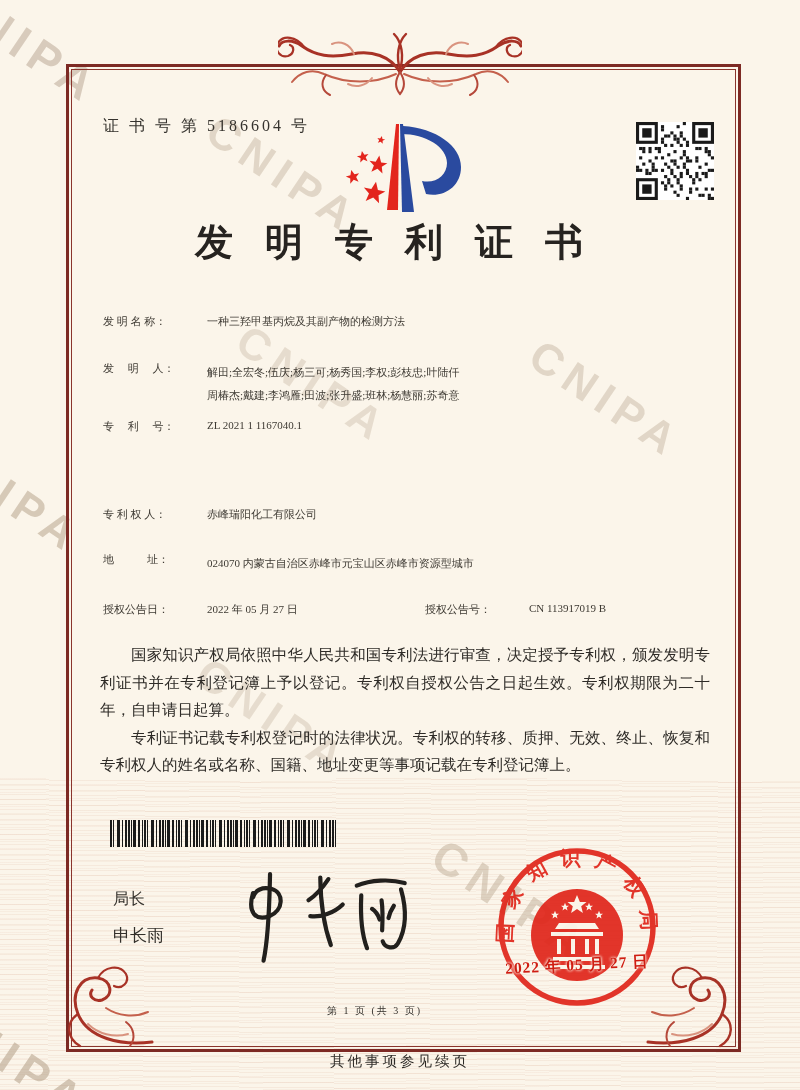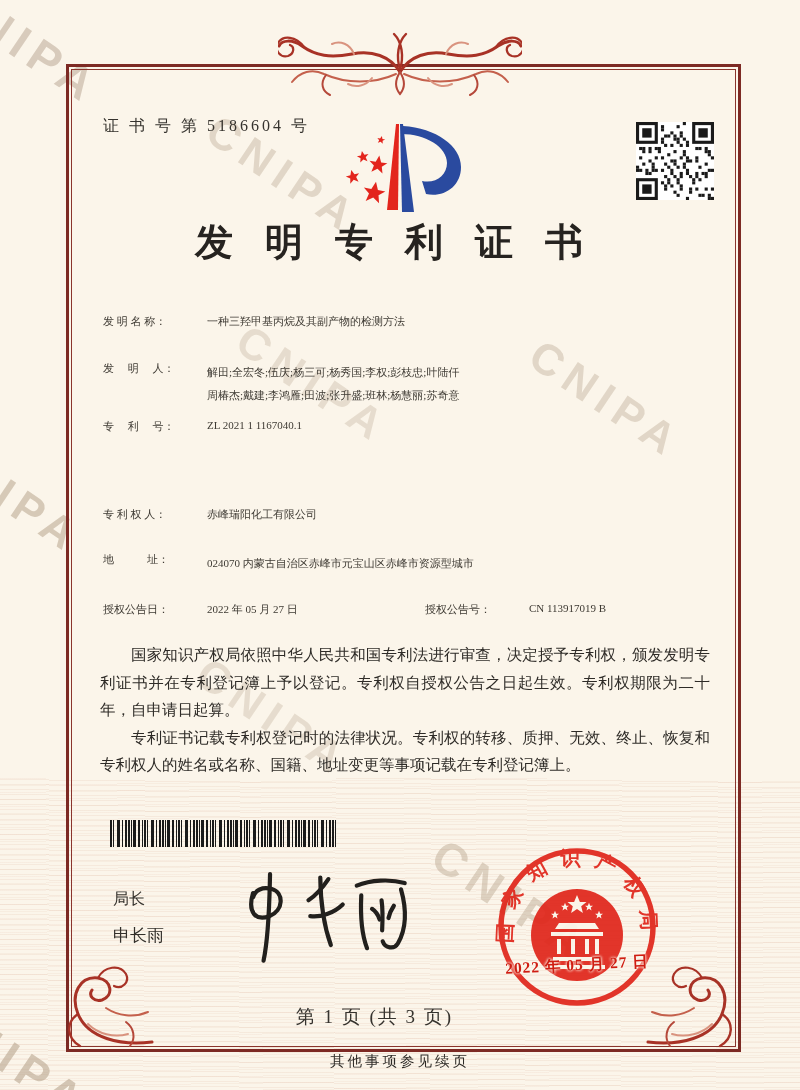--- a/index.html
+++ b/index.html
@@ -44,21 +44,21 @@
   .sig-title{position:absolute;left:113px;top:889px;font-size:16px;color:#33302b;}
   .sig-name{position:absolute;left:113px;top:924px;font-size:17px;color:#33302b;}
   .signature{position:absolute;left:212px;top:858px;transform:rotate(-3deg);}
 
   .seal{position:absolute;left:495px;top:843px;}
   .seal-date{position:absolute;left:487px;top:955px;width:180px;text-align:center;
       font-size:15.5px;font-weight:bold;color:#cf1d12;letter-spacing:1px;
       transform:rotate(-3deg);text-shadow:0 0 3px #fbf5ea,0 0 3px #fbf5ea;white-space:nowrap;}
 
   .page-info{position:absolute;left:0;top:1004px;width:749px;text-align:center;
-      font-size:19px;color:#36332e;letter-spacing:2px;}
+      font-size:10px;color:#36332e;letter-spacing:2px;}
   .note{position:absolute;left:0;top:1052px;width:800px;text-align:center;
       font-size:14.5px;color:#2e2b27;letter-spacing:3px;}
 
   .qr{position:absolute;left:636px;top:122px;}
   .barcode{position:absolute;left:110px;top:820px;}
   .logo{position:absolute;left:330px;top:117px;}
 </style>
 </head>
 <body>
 

